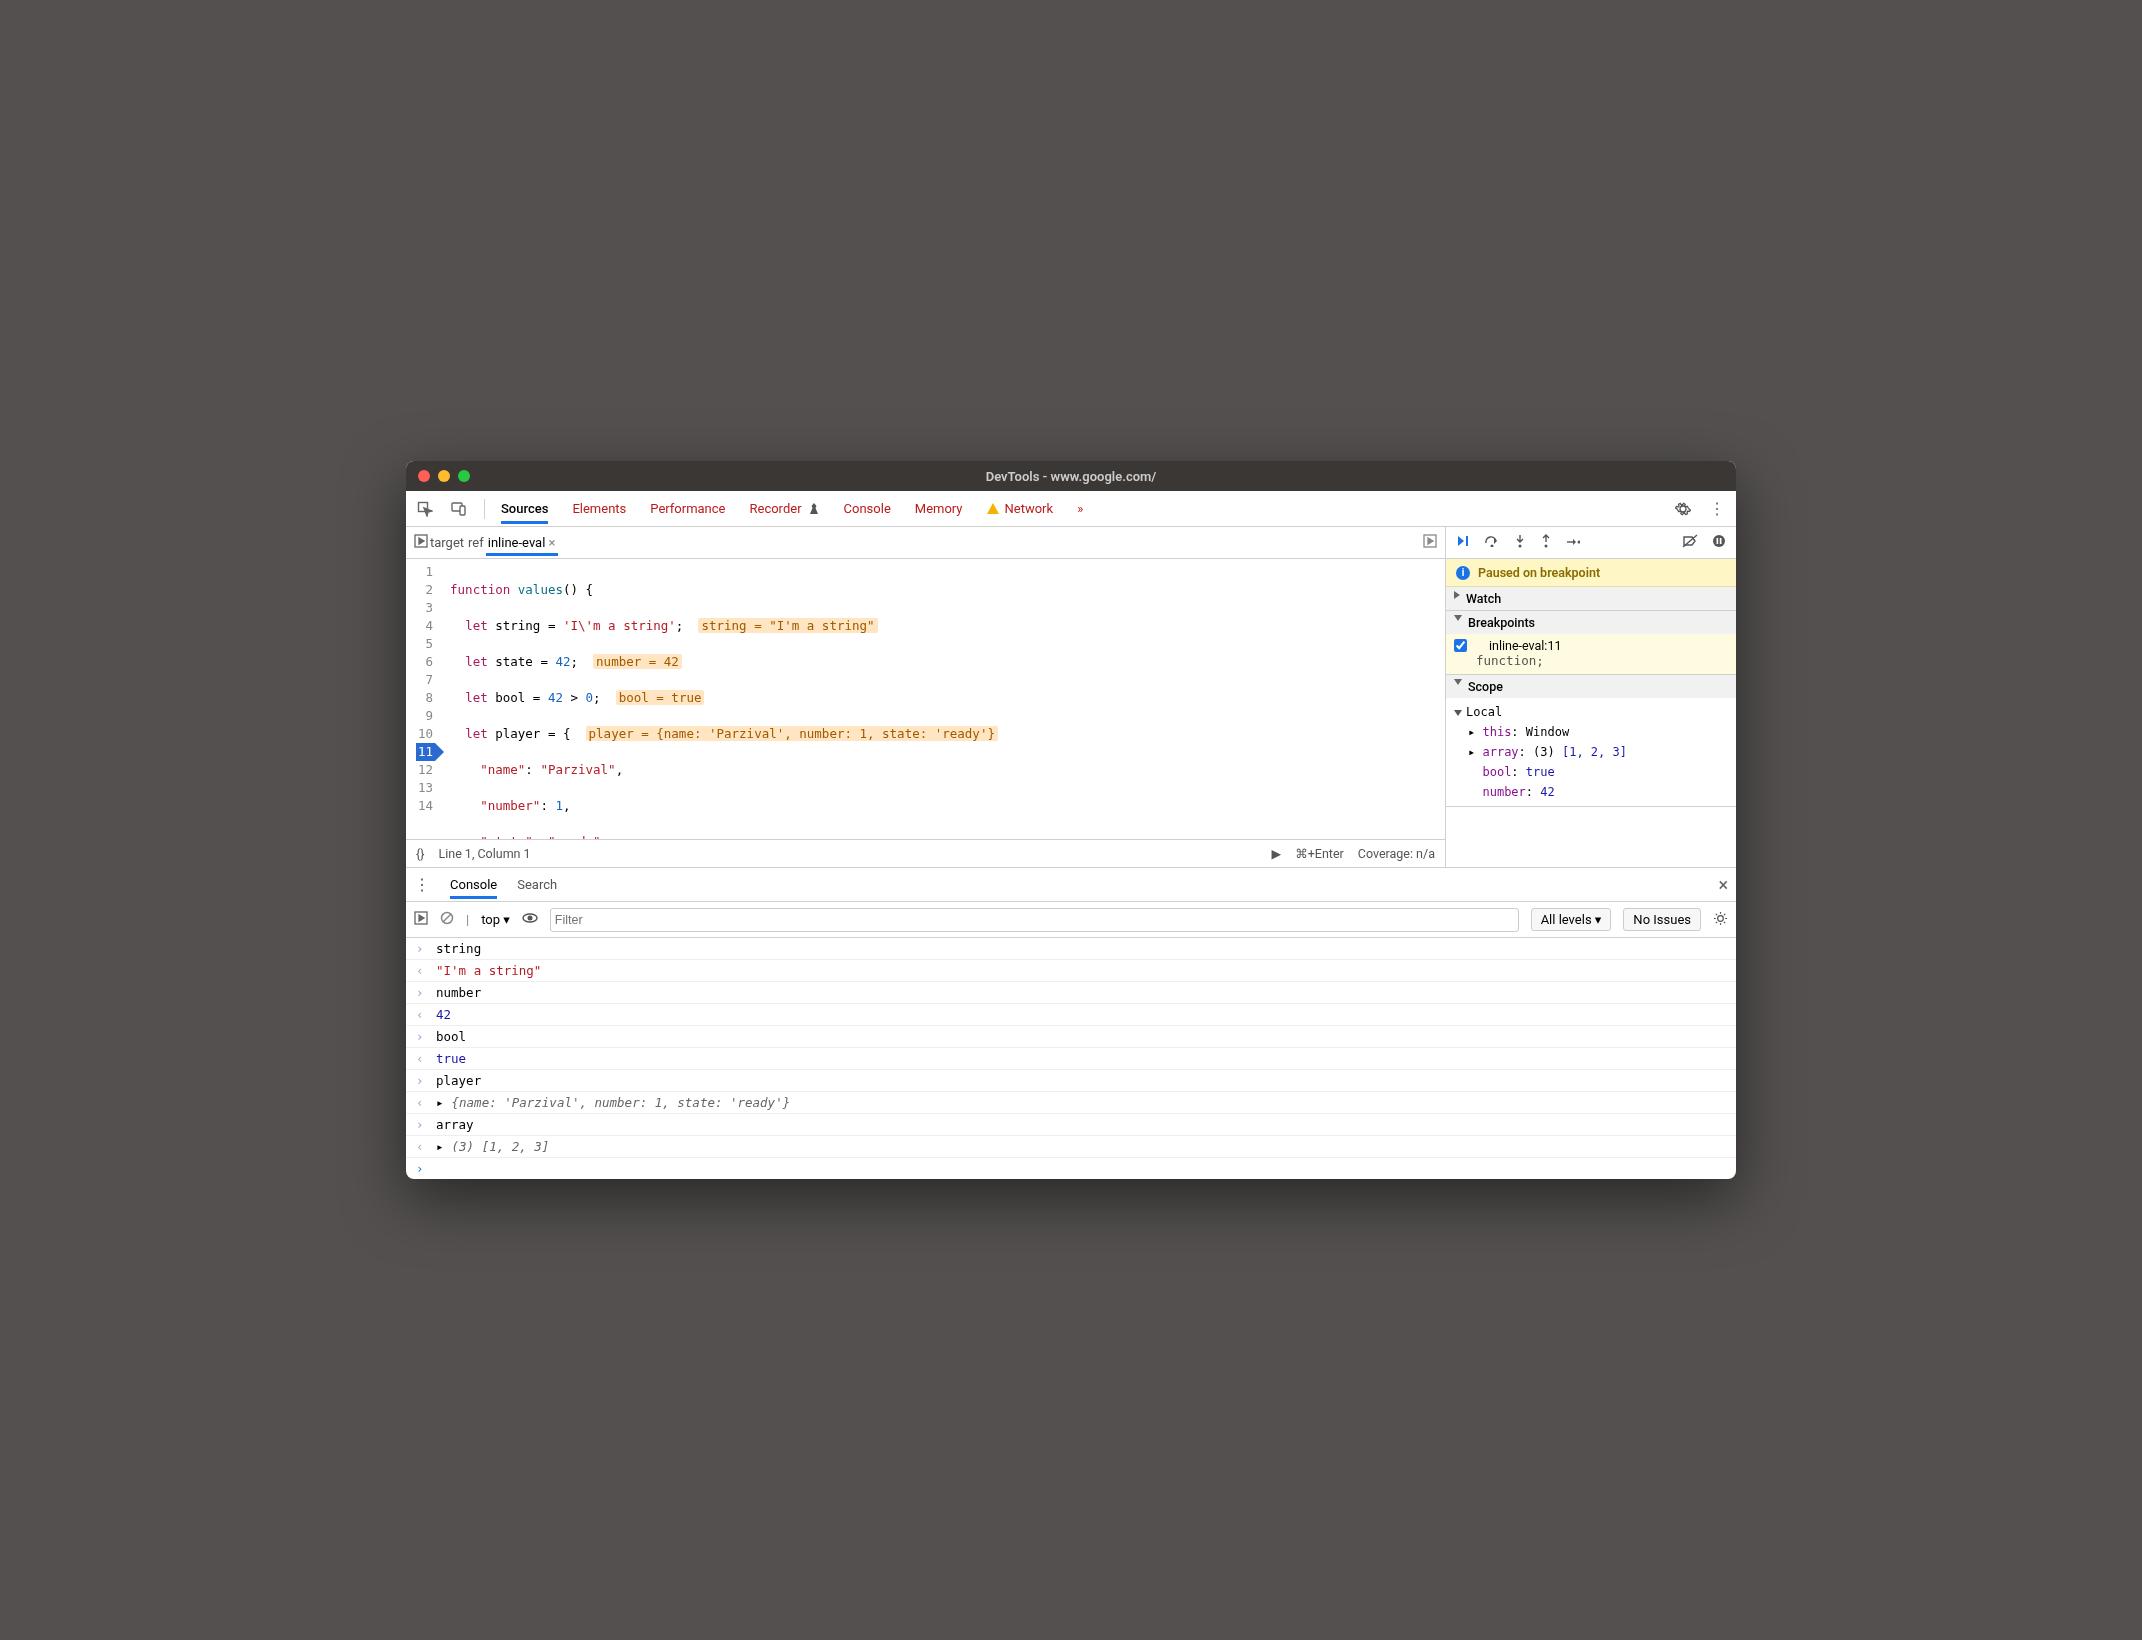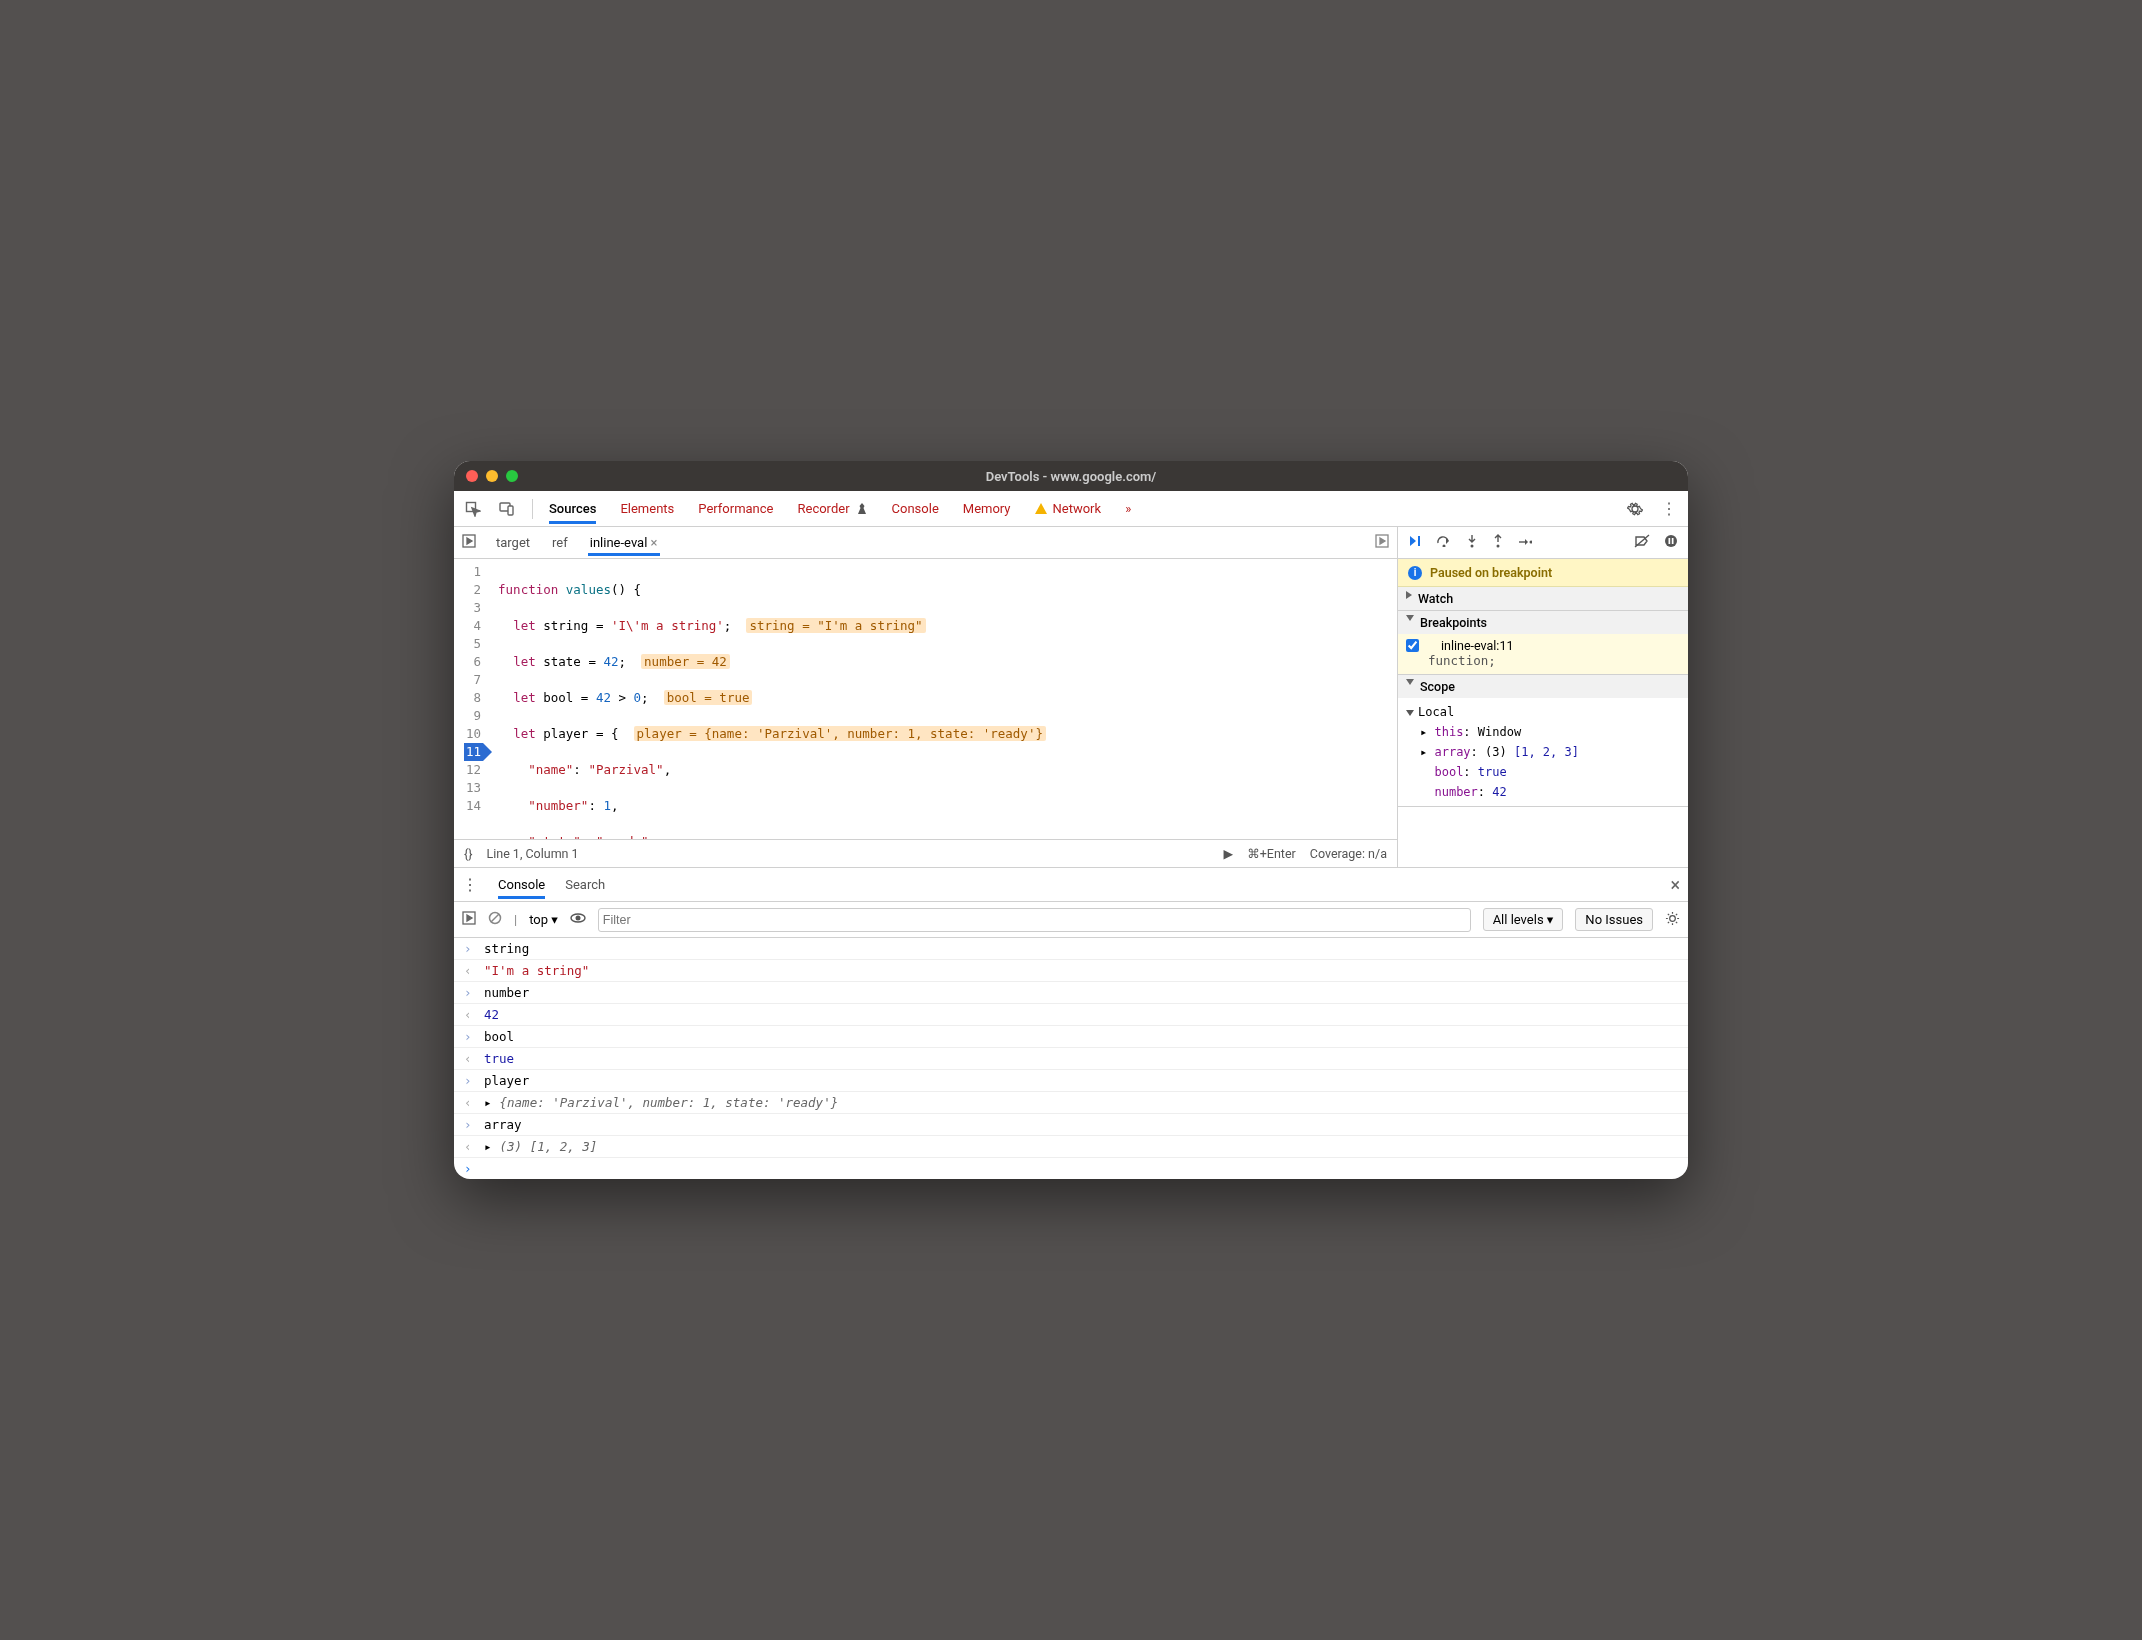--- a/index.html
+++ b/index.html
@@ -1,31 +1,31 @@
 <!DOCTYPE html>
 <html><head>
 <meta charset="utf-8">
 <style>
 *{box-sizing:border-box;margin:0;padding:0}
 body{font-family:-apple-system,BlinkMacSystemFont,"Segoe UI",Roboto,sans-serif;font-size:13px;background:#53504f;display:flex;align-items:center;justify-content:center;height:100vh}
-.window{width:1234px;background:#fff;border-radius:16px;overflow:hidden;box-shadow:0 20px 60px rgba(0,0,0,.5)}
+.window{width:1330px;background:#fff;border-radius:8px;overflow:hidden;box-shadow:0 20px 60px rgba(0,0,0,.5)}
 .titlebar{background:#3a3735;height:30px;display:flex;align-items:center;padding:0 12px;position:relative}
 .dots{display:flex;gap:8px}
 .dot{width:12px;height:12px;border-radius:50%}
 .dr{background:#ff5f57}.dy{background:#febc2e}.dg{background:#28c840}
 .title{position:absolute;left:0;right:0;text-align:center;font-size:13px;font-weight:600;color:#ccc}
 .tabbar{height:36px;border-bottom:1px solid #d0d0d0;display:flex;align-items:center;padding:0 10px;gap:16px}
 .tabbar .ico{width:18px;height:18px;display:inline-flex;align-items:center;justify-content:center;color:#666;cursor:pointer}
 .tabbar .sep{width:1px;height:20px;background:#d0d0d0}
 .tabs{display:flex;gap:24px;flex:1}
 .tab{color:#b91c1c;cursor:pointer;padding:8px 0;white-space:nowrap;display:flex;align-items:center;gap:6px}
 .tab.active{color:#000;border-bottom:3px solid #1a73e8;padding-bottom:5px;font-weight:500}
 .main{display:flex;height:340px}
 .left{flex:1;display:flex;flex-direction:column;border-right:1px solid #d0d0d0}
-.filetabs{height:32px;border-bottom:1px solid #d0d0d0;display:flex;align-items:center;padding:0 8px;gap:18px;color:#555}
+.filetabs{height:32px;border-bottom:1px solid #d0d0d0;display:flex;align-items:center;padding:0 8px;color:#555}
 .filetabs .ft{cursor:pointer;padding:6px 2px}
 .filetabs .ft.active{color:#000;border-bottom:3px solid #1a73e8;padding-bottom:3px}
 .filetabs .spacer{flex:1}
 .code{flex:1;display:flex;font-family:Menlo,Consolas,monospace;font-size:12.5px;line-height:18px;overflow:hidden}
 .gutter{background:#fff;color:#888;text-align:right;padding:4px 8px 4px 10px;user-select:none;border-right:1px solid transparent}
 .gutter .ln{padding:0 2px}
 .gutter .ln.hit{background:#2b6bd1;color:#fff;position:relative}
 .gutter .ln.hit::after{content:"";position:absolute;right:-9px;top:0;width:0;height:0;border-top:9px solid transparent;border-bottom:9px solid transparent;border-left:9px solid #2b6bd1}
 .src{padding:4px 6px;white-space:pre;flex:1}
 .src .row{min-height:18px}

